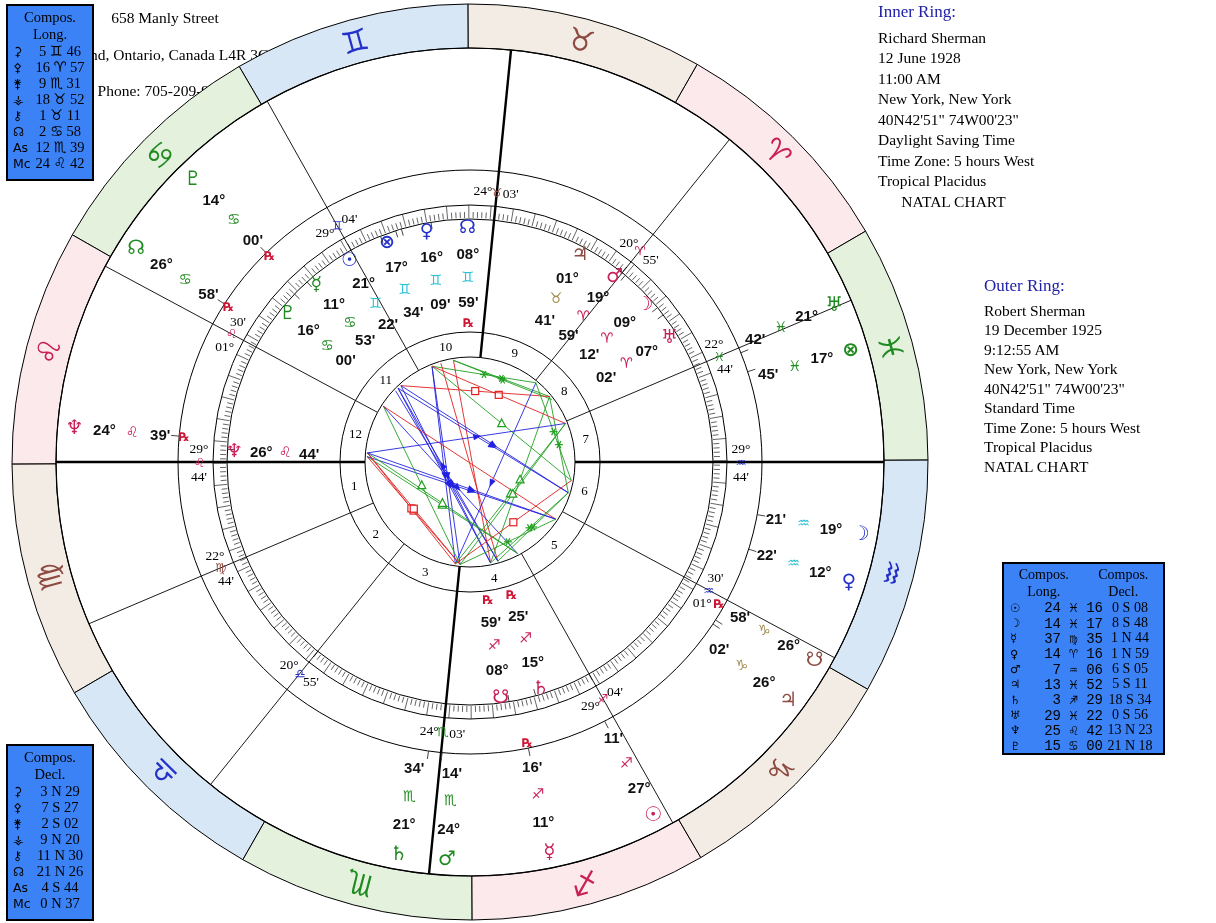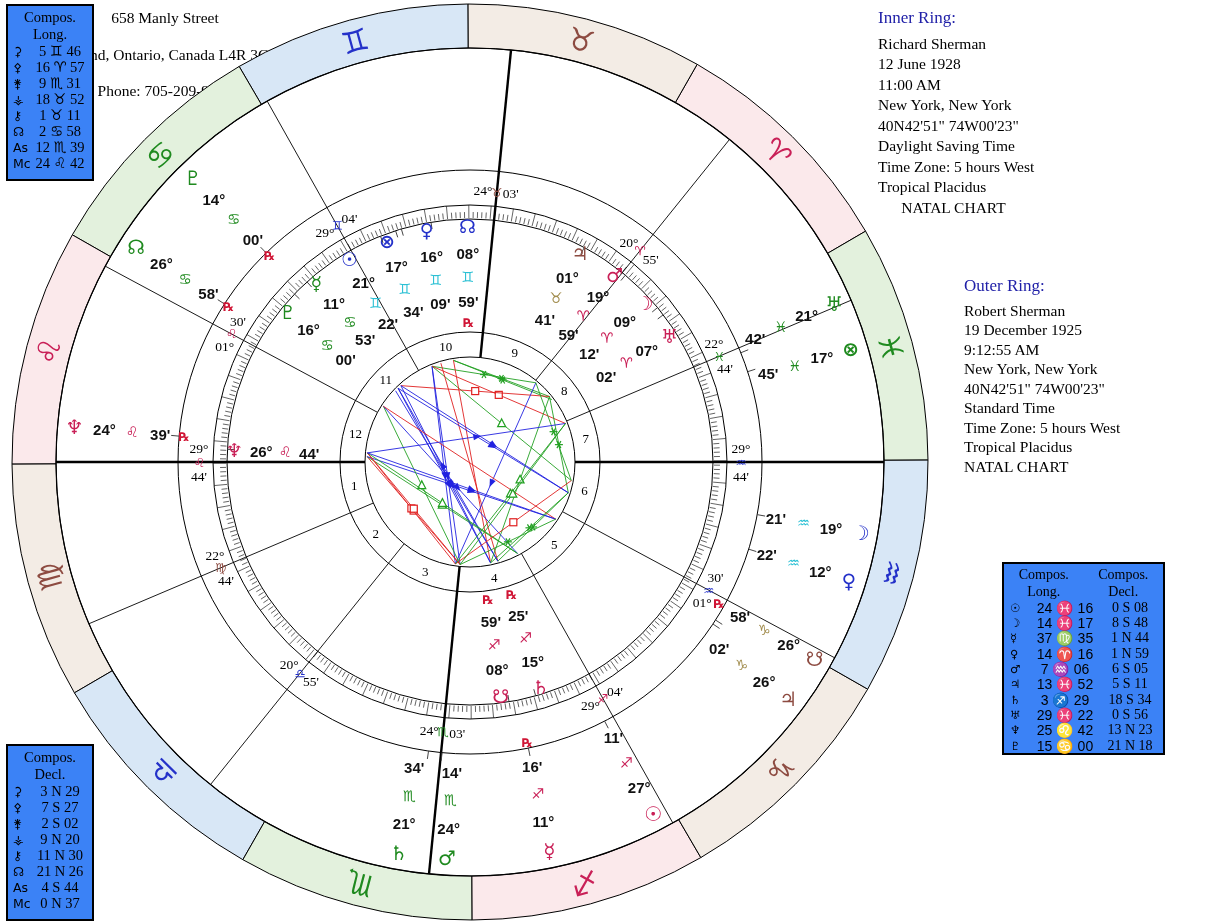--- a/index.html
+++ b/index.html
@@ -11,27 +11,27 @@
   .srow{display:flex;align-items:center;height:16.1px;padding:0 5px}
   .srow .pg{width:20px;font-family:"DejaVu Sans",sans-serif;font-size:12.5px}
   .srow .val{flex:1;text-align:center;font-size:14.5px;white-space:pre;font-family:"Liberation Serif","DejaVu Sans",serif}
   #tl-table{left:6px;top:4px;width:88px;height:177px}
   #bl-table{left:6px;top:744px;width:88px;height:177px}
   #rt-table{left:1002px;top:562px;width:163px;height:193px}
   .rt-hd{display:flex;padding-top:3px}
   .rt-hd>div{flex:1;text-align:center;line-height:16.5px;font-size:14px}
   .rrow{display:flex;align-items:center;height:15.35px;padding:0 6px;font-size:14px}
   .rrow .pg{width:17px;font-family:"DejaVu Sans",sans-serif;font-size:11.5px}
-  .rrow .lv{width:76px;text-align:center;white-space:pre;font-family:Liberation Sans, sans-serif}
+  .rrow .lv{width:76px;text-align:right;white-space:pre;font-family:Liberation Mono, monospace}
   .rrow .dv{flex:1;text-align:center;white-space:pre}
   .info{position:absolute;font-size:15.5px;line-height:20.5px}
   .info .heading{color:#2020a8;font-size:17px;margin-bottom:5px}
   .info .name{font-weight:normal}
-  #inner-info{left:878px;top:8px}
-  #outer-info{left:964px;top:276px;line-height:19.5px}
+  #inner-info{left:878px;top:2px}
+  #outer-info{left:984px;top:276px;line-height:19.5px}
   #contact{left:872px;top:782px;width:330px;text-align:center;font-size:15.5px;line-height:36.5px}
 </style>
 </head>
 <body>
 
 <svg id="wheel" width="940" height="923" viewBox="0 0 940 923">
     <g>
       <path d="M865.569528451306,231.1564422367145 A458,458 0 0 0 697.1514817202196,64.2988504513612 L675.3290686291941,102.50594778791168 A414,414 0 0 1 827.5672156743248,253.3335525895192 Z" fill="#fbe9eb" stroke="#000" stroke-width="1"></path>
       <path d="M697.1514817202196,64.2988504513612 A458,458 0 0 0 467.8683789026673,4.004960516494862 L468.0731634622364,48.00448396032505 A414,414 0 0 1 675.3290686291941,102.50594778791168 Z" fill="#f3ece5" stroke="#000" stroke-width="1"></path>
       <path d="M467.8683789026673,4.004960516494862 A458,458 0 0 0 239.1564422367145,66.4304715486939 L261.3335525895192,104.43278432567524 A414,414 0 0 1 468.0731634622364,48.00448396032505 Z" fill="#d8e7f6" stroke="#000" stroke-width="1"></path>

